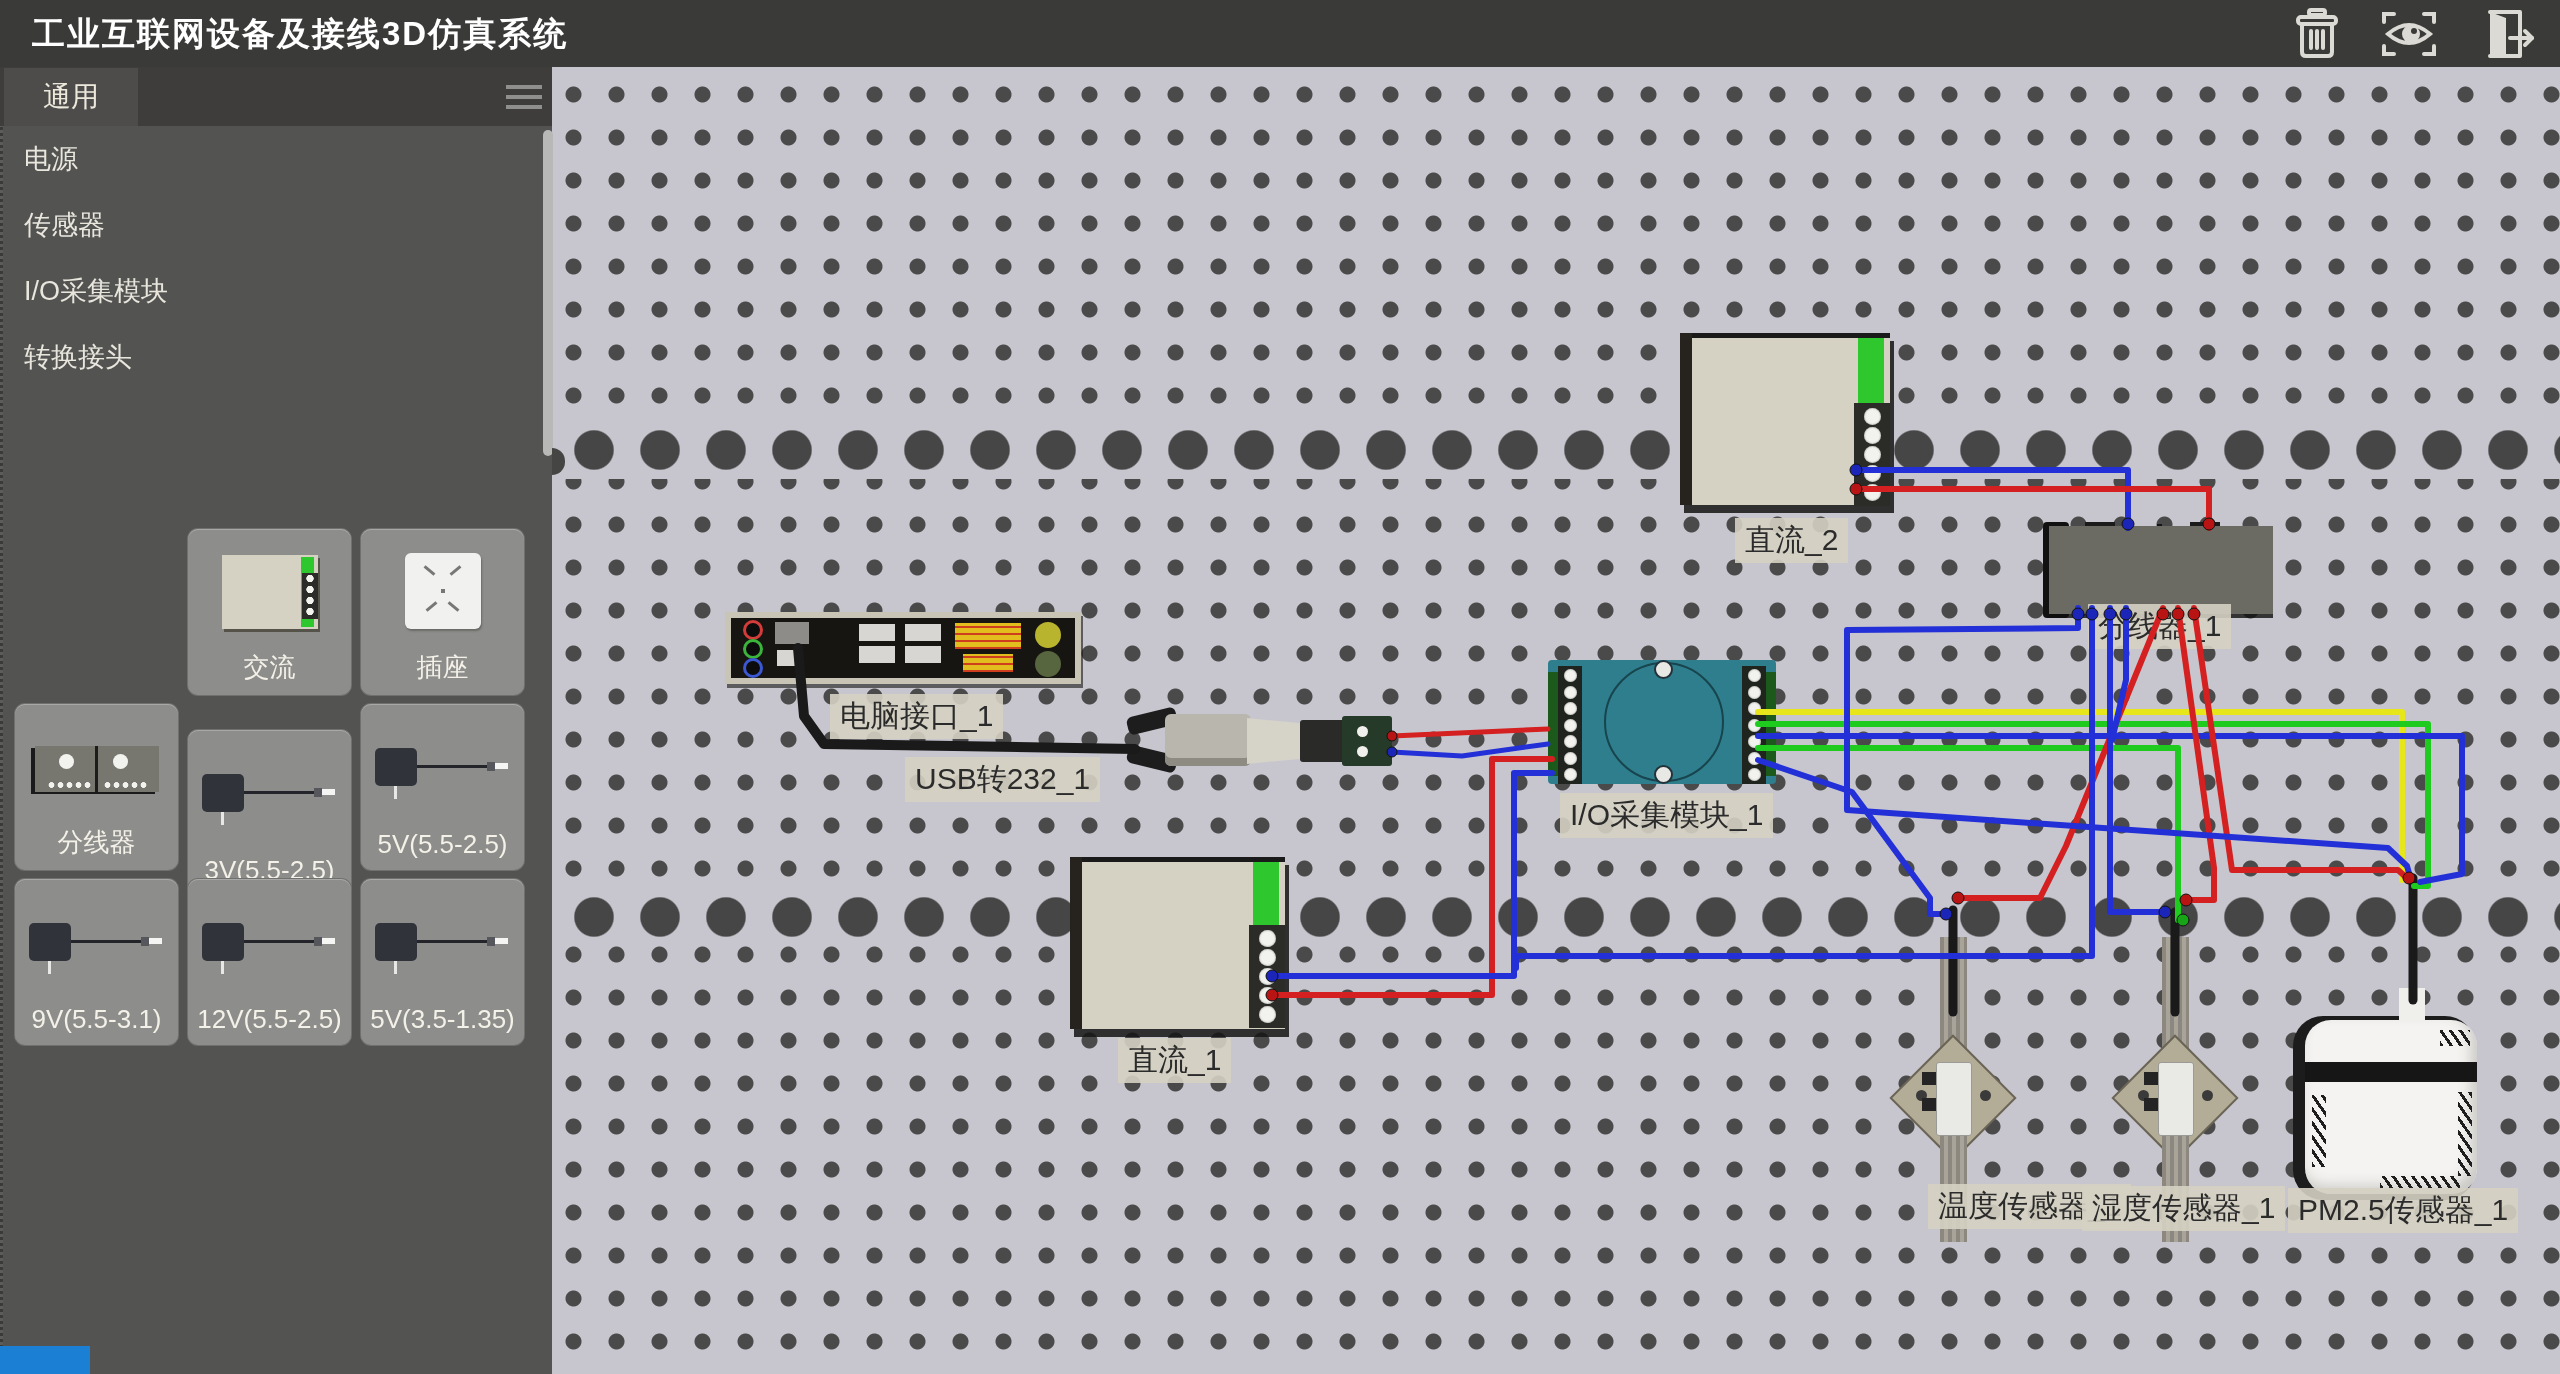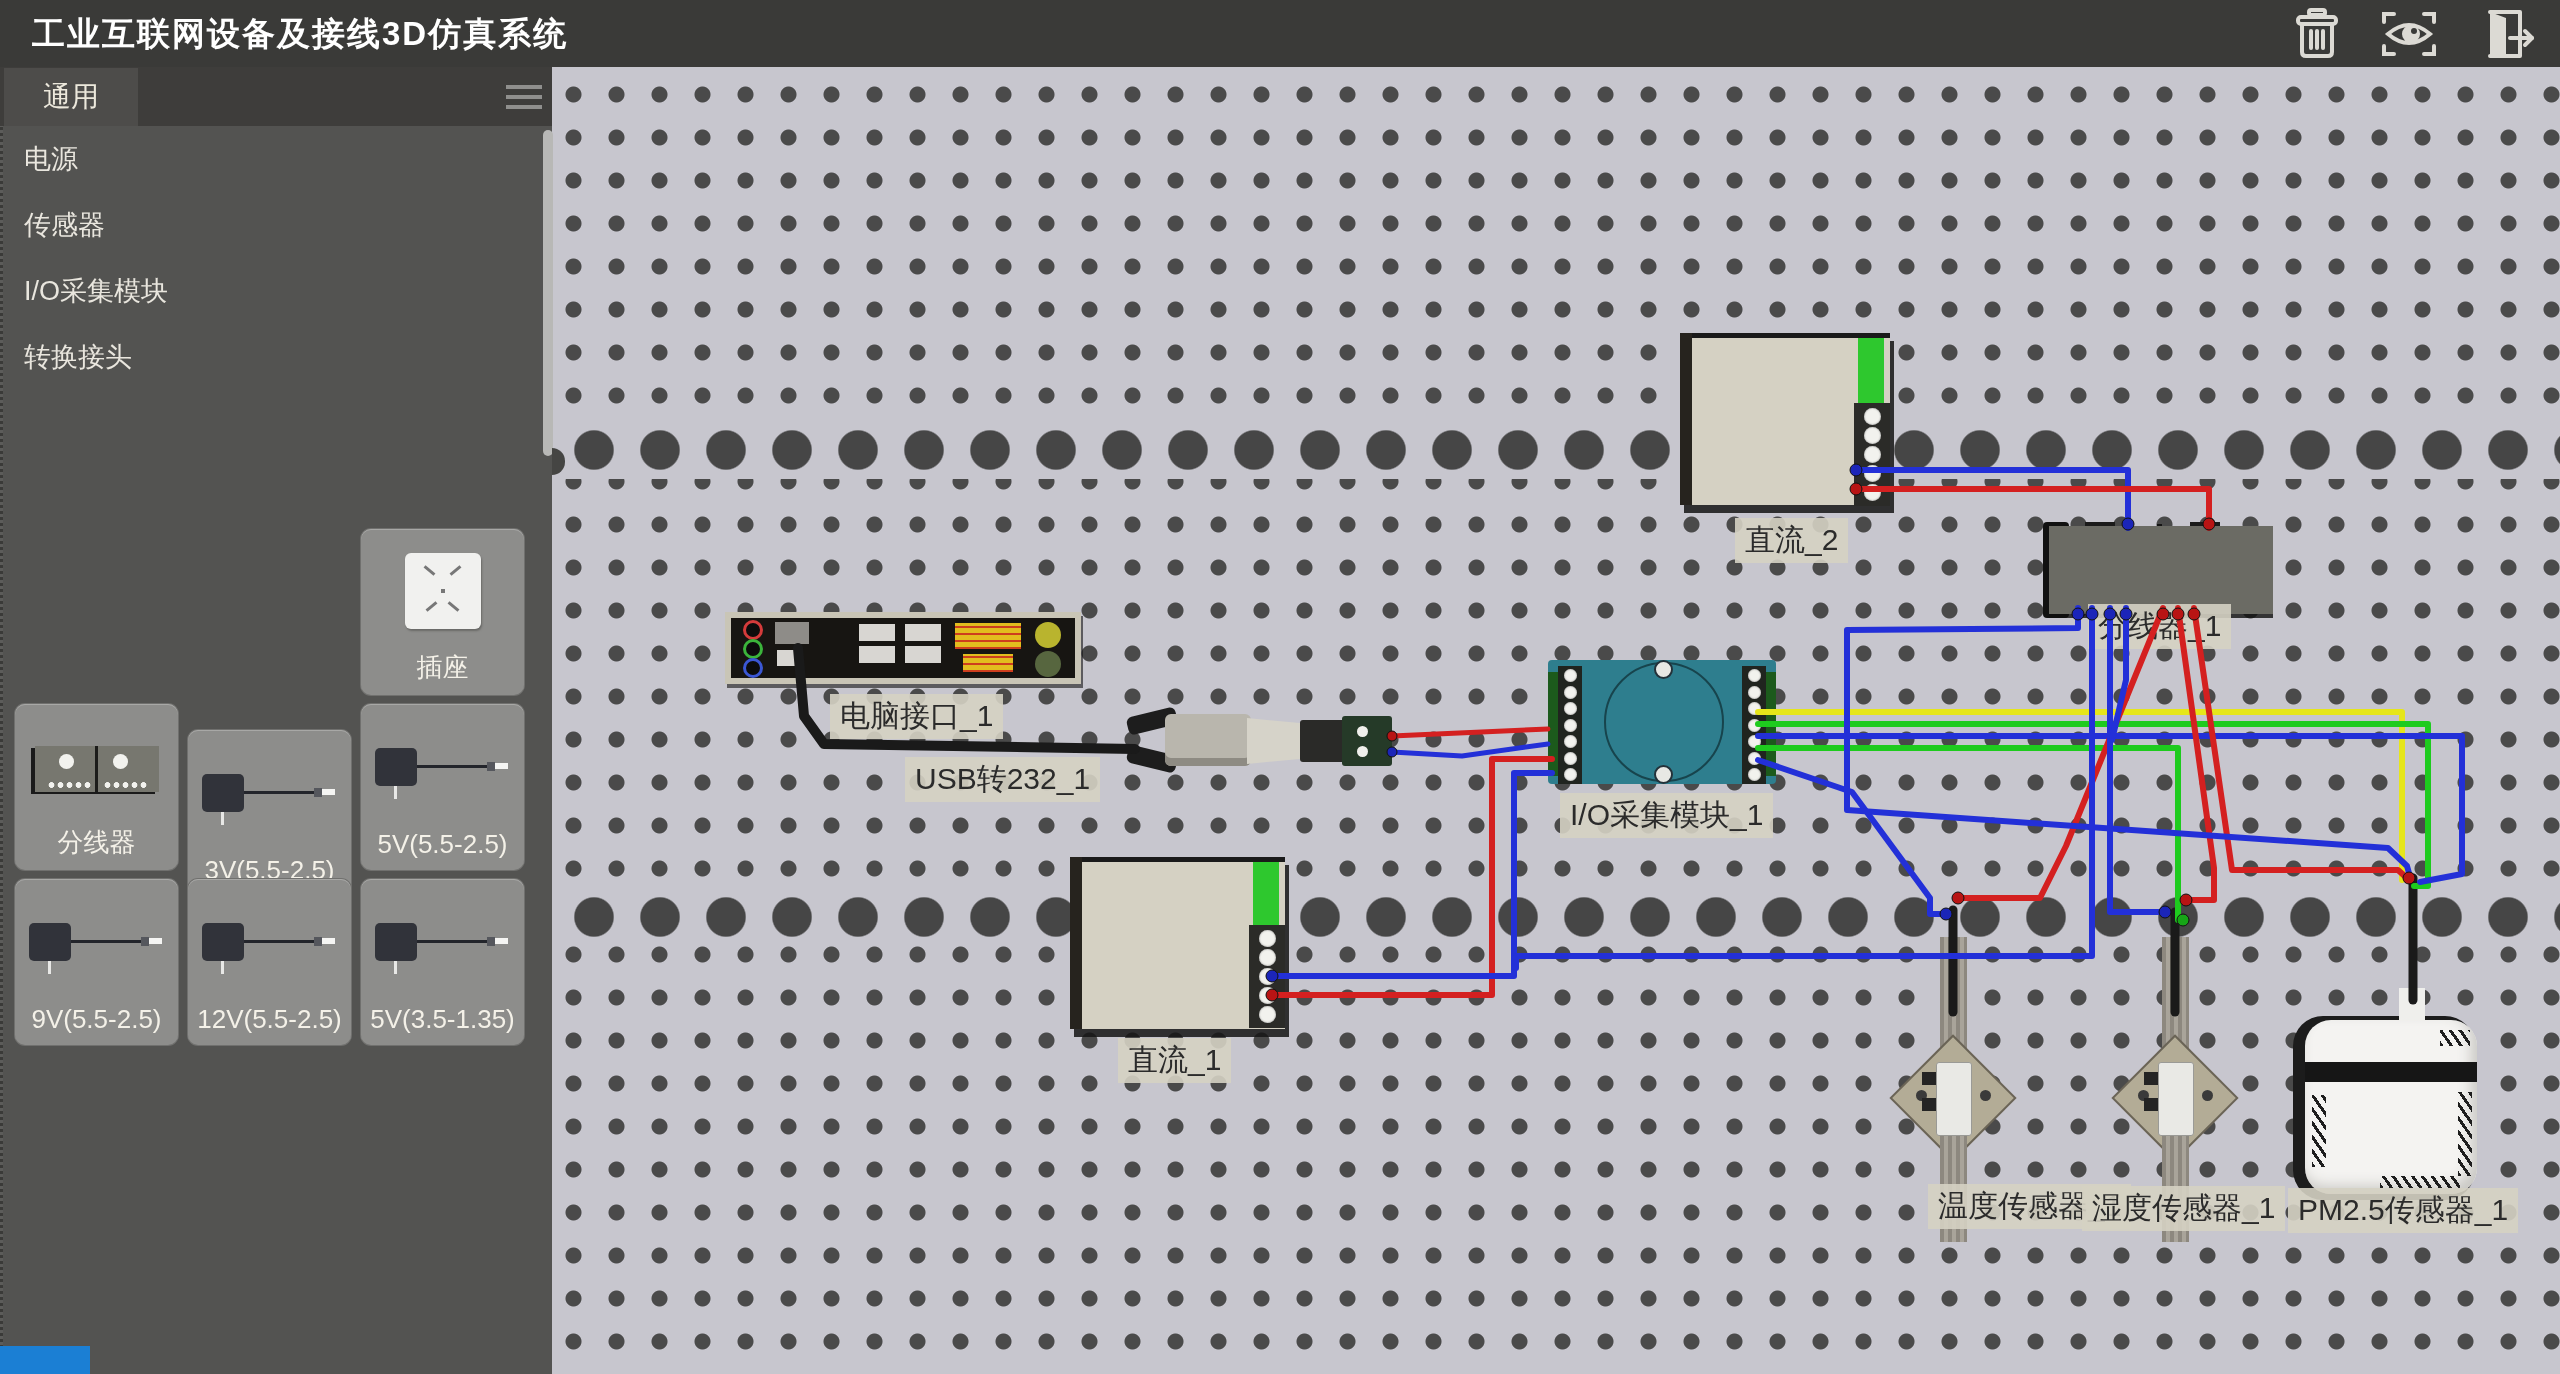--- a/index.html
+++ b/index.html
@@ -305,20 +305,29 @@
       </div>
     </div>
     <div class="menu">
       <div class="mitem">电源</div>
       <div class="mitem">传感器</div>
       <div class="mitem">I/O采集模块</div>
       <div class="mitem">转换接头</div>
     </div>
     <div class="scrollthumb"></div>
 
+    <div class="tile" style="left:188px;top:462px">
+      <span class="tart">
+          <span class="mpsu">
+            <i></i>
+            <b></b>
+          </span>
+        </span>
+      <span class="tlabel">交流</span>
+    </div>
     <div class="tile" style="left:361px;top:462px">
       <span class="tart">
           <span class="msock">
         <span style="left:18px;top:16px;width:13px;height:3px;transform:rotate(40deg)"></span>
         <span style="left:44px;top:16px;width:13px;height:3px;transform:rotate(-40deg)"></span>
         <span style="left:36px;top:36px;width:4px;height:4px"></span>
         <span style="left:20px;top:52px;width:13px;height:3px;transform:rotate(-40deg)"></span>
         <span style="left:42px;top:52px;width:13px;height:3px;transform:rotate(40deg)"></span>
       </span>
         </span>
@@ -363,21 +372,21 @@
     <div class="tile" style="left:15px;top:812px">
       <span class="tart">
           <span class="madp">
             <span class="plug"></span>
             <span class="prong"></span>
             <span class="wire"></span>
             <span class="tip"></span>
             <span class="tip2"></span>
           </span>
         </span>
-      <span class="tlabel">9V(5.5-2.5)</span>
+      <span class="tlabel">9V(5.5-3.1)</span>
     </div>
     <div class="tile" style="left:188px;top:812px">
       <span class="tart">
           <span class="madp">
             <span class="plug"></span>
             <span class="prong"></span>
             <span class="wire"></span>
             <span class="tip"></span>
             <span class="tip2"></span>
           </span>

